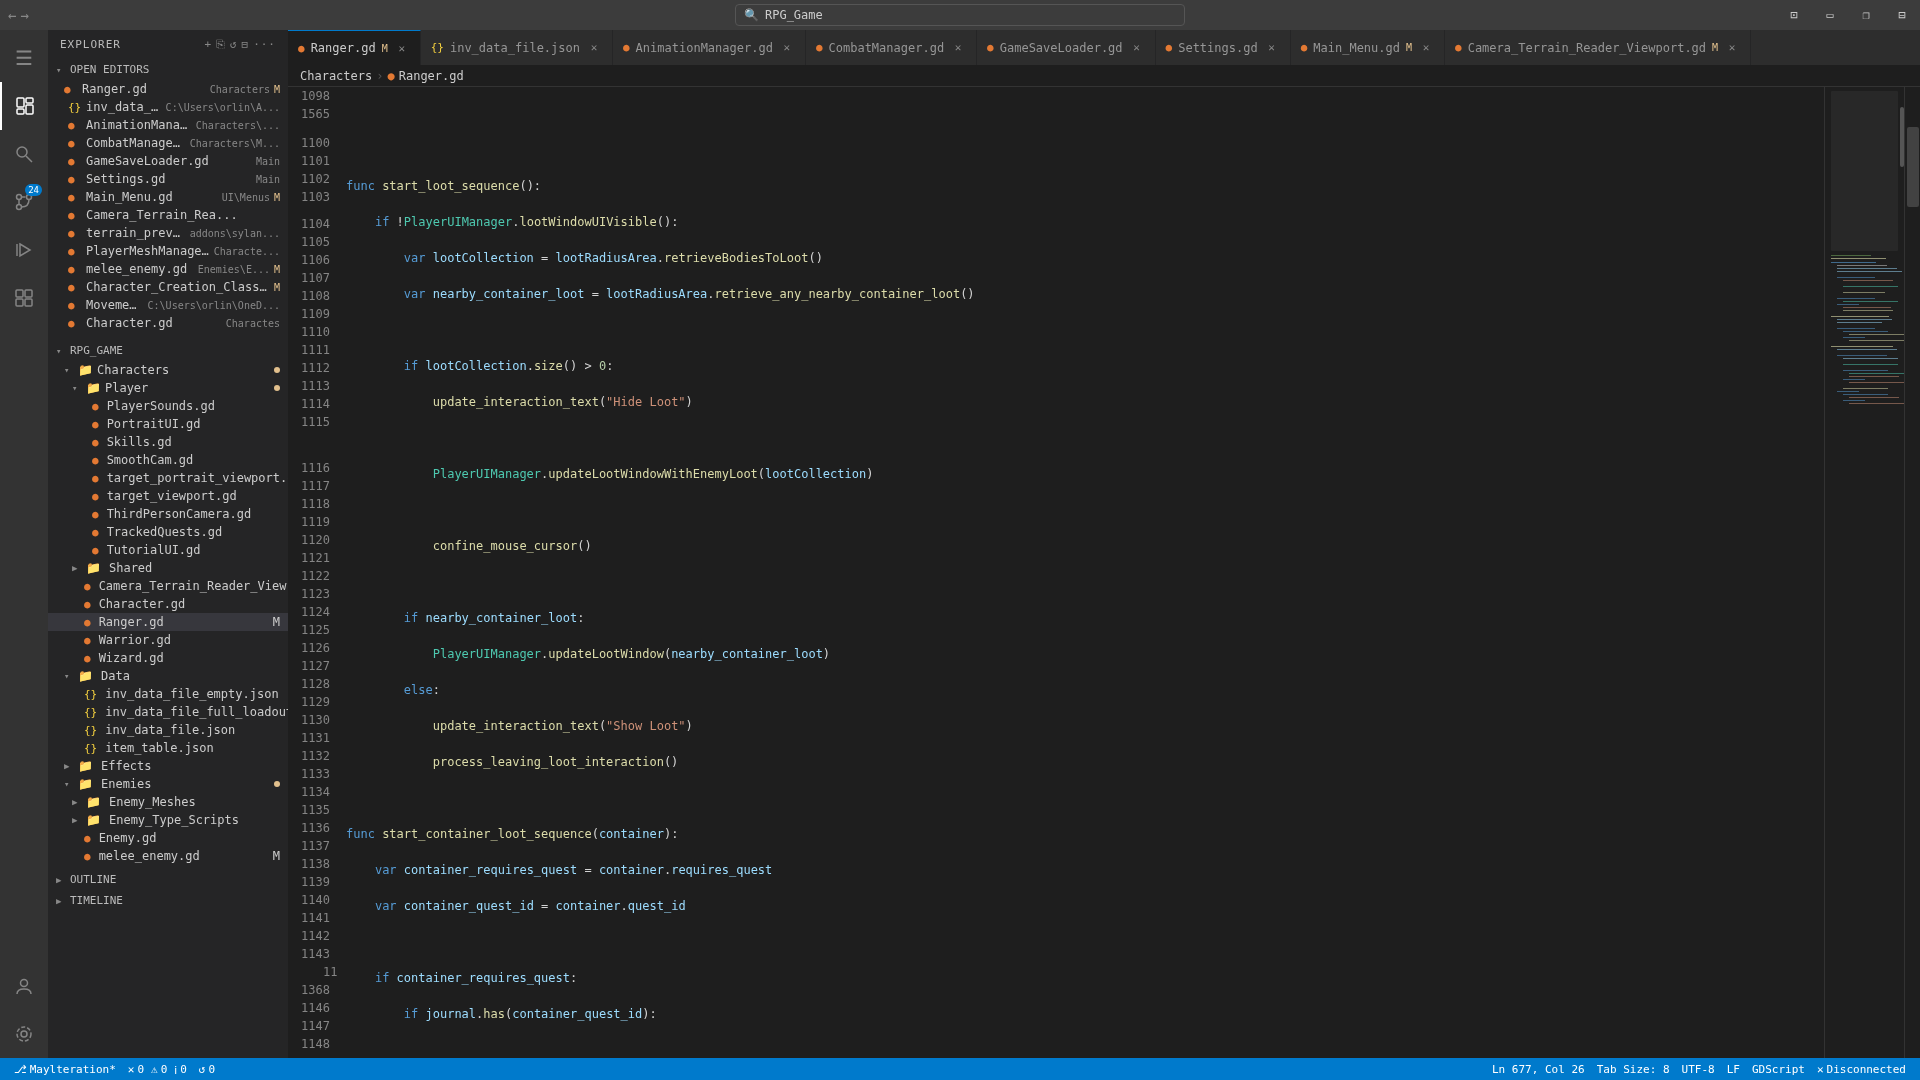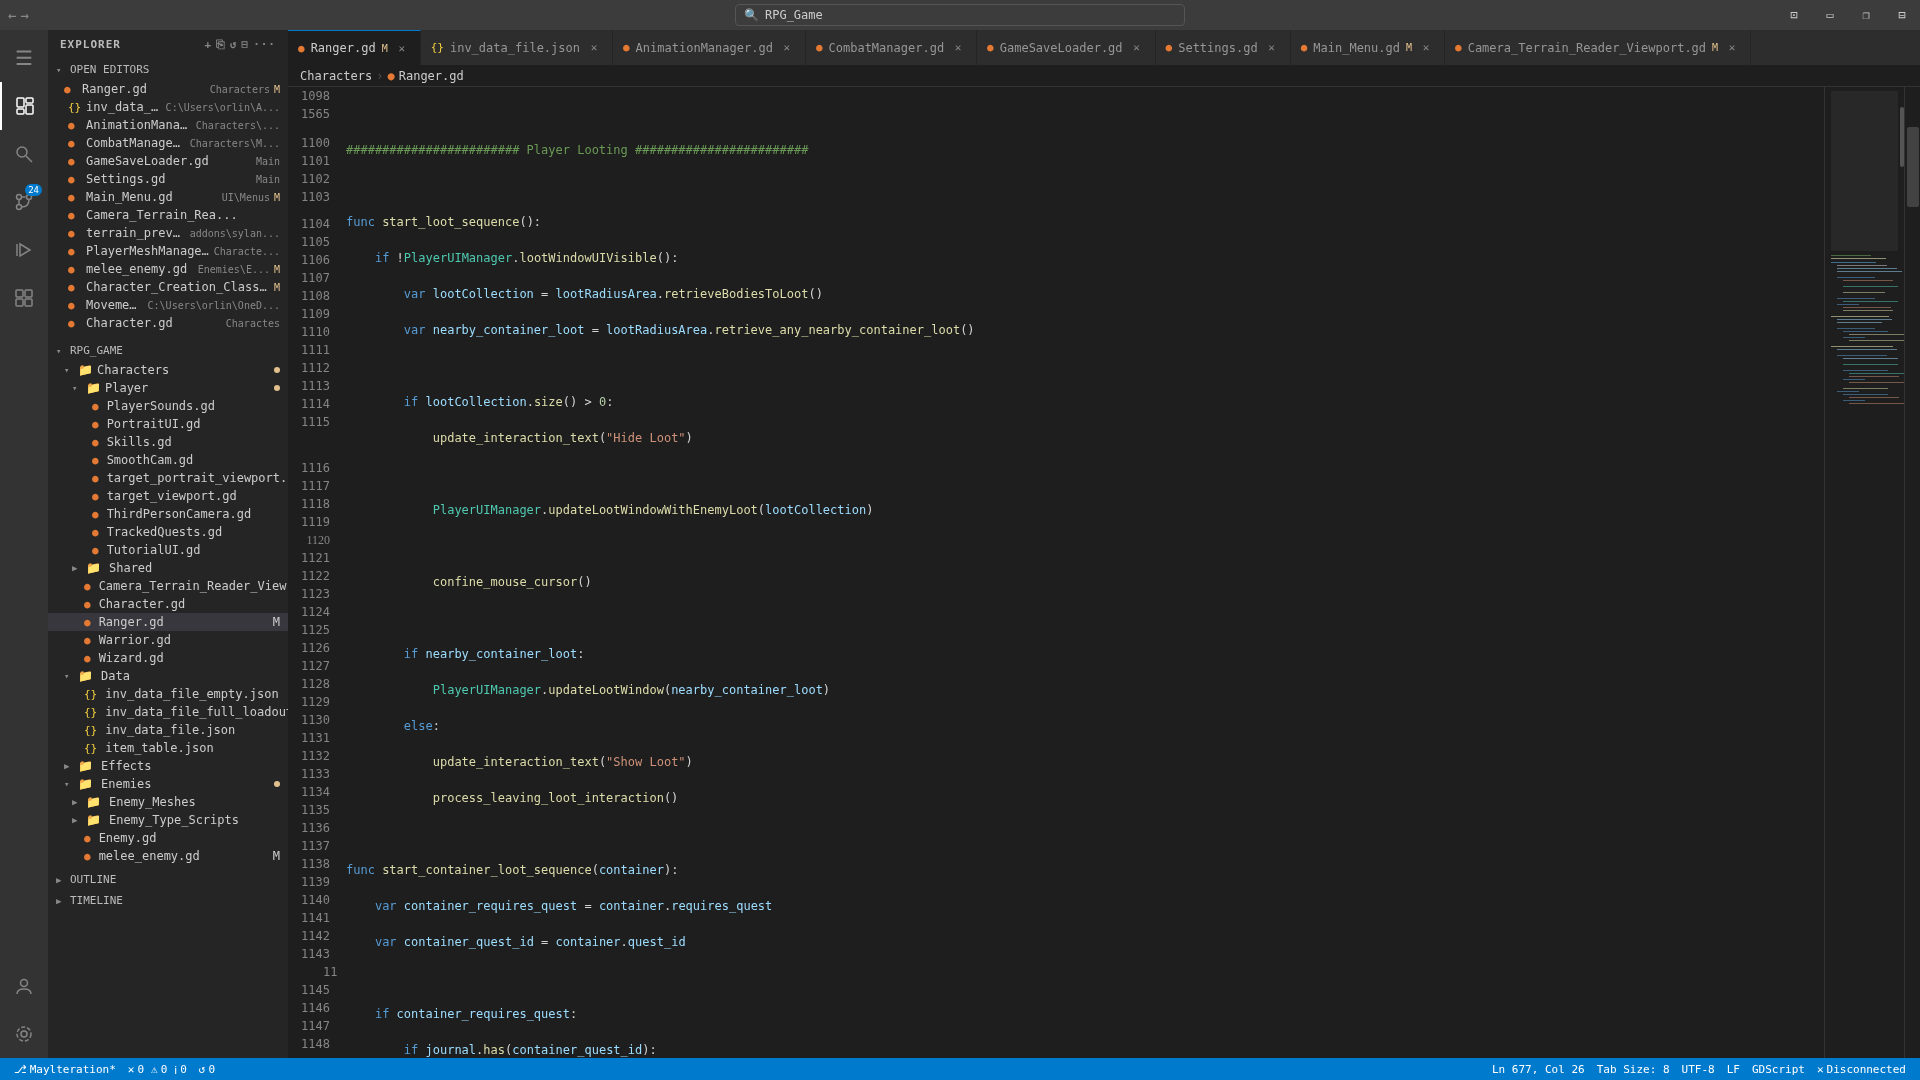--- a/index.html
+++ b/index.html
@@ -86,21 +86,21 @@
       width: 240px;
       background: #252526;
       display: flex;
       flex-direction: column;
       flex-shrink: 0;
       overflow: hidden;
     }
     #sidebar-header {
       padding: 8px 12px;
       font-size: 11px;
-      font-weight: bold;
+      font-weight: normal;
       color: #bbbbbb;
       letter-spacing: 1px;
       display: flex;
       align-items: center;
       justify-content: space-between;
     }
     #sidebar-header .header-icons { display: flex; gap: 4px; color: #888; }
     .section-header {
       padding: 4px 8px;
       font-size: 11px;
@@ -730,21 +730,21 @@
           <div style="line-height:18px;">1110</div>
           <div style="line-height:18px;">1111</div>
           <div style="line-height:18px;">1112</div>
           <div style="line-height:18px;">1113</div>
           <div style="line-height:18px;">1114</div>
           <div style="line-height:18px;">1115</div>
           <div style="line-height:18px;margin-top:28px;">1116</div>
           <div style="line-height:18px;">1117</div>
           <div style="line-height:18px;">1118</div>
           <div style="line-height:18px;">1119</div>
-          <div style="line-height:18px;font-family:Liberation Serif, serif;">1120</div>
+          <div style="line-height:18px;">1120</div>
           <div style="line-height:18px;">1121</div>
           <div style="line-height:18px;">1122</div>
           <div style="line-height:18px;">1123</div>
           <div style="line-height:18px;">1124</div>
           <div style="line-height:18px;">1125</div>
           <div style="line-height:18px;">1126</div>
           <div style="line-height:18px;">1127</div>
           <div style="line-height:18px;">1128</div>
           <div style="line-height:18px;">1129</div>
           <div style="line-height:18px;">1130</div>
@@ -755,28 +755,27 @@
           <div style="line-height:18px;">1135</div>
           <div style="line-height:18px;">1136</div>
           <div style="line-height:18px;">1137</div>
           <div style="line-height:18px;">1138</div>
           <div style="line-height:18px;">1139</div>
           <div style="line-height:18px;">1140</div>
           <div style="line-height:18px;">1141</div>
           <div style="line-height:18px;">1142</div>
           <div style="line-height:18px;">1143</div>
           <div style="line-height:18px;margin-left:27px;">1144</div>
-          <div style="line-height:18px;">1145</div>
+          <div style="line-height:18px;">1368</div>
           <div style="line-height:18px;">1146</div>
           <div style="line-height:18px;">1147</div>
           <div style="line-height:18px;">1148</div>
         </div>
         <div id="code-content">
 <div class="code-line">&nbsp;</div>
-<div class="code-line"><span class="cm">######################## Player Looting ########################</span></div>
 <div class="code-line">&nbsp;</div>
 <div class="code-line"><span class="kw">func </span><span class="fn">start_loot_sequence</span><span class="punc">():</span></div>
 <div class="code-line">&nbsp;&nbsp;&nbsp;&nbsp;<span class="kw">if </span><span class="punc">!</span><span class="cls">PlayerUIManager</span><span class="punc">.</span><span class="fn">lootWindowUIVisible</span><span class="punc">():</span></div>
 <div class="code-line">&nbsp;&nbsp;&nbsp;&nbsp;&nbsp;&nbsp;&nbsp;&nbsp;<span class="kw">var </span><span class="var">lootCollection</span><span class="punc"> = </span><span class="var">lootRadiusArea</span><span class="punc">.</span><span class="fn">retrieveBodiesToLoot</span><span class="punc">()</span></div>
 <div class="code-line">&nbsp;&nbsp;&nbsp;&nbsp;&nbsp;&nbsp;&nbsp;&nbsp;<span class="kw">var </span><span class="var">nearby_container_loot</span><span class="punc"> = </span><span class="var">lootRadiusArea</span><span class="punc">.</span><span class="fn">retrieve_any_nearby_container_loot</span><span class="punc">()</span></div>
 <div class="code-line">&nbsp;</div>
 <div class="code-line">&nbsp;&nbsp;&nbsp;&nbsp;&nbsp;&nbsp;&nbsp;&nbsp;<span class="kw">if </span><span class="var">lootCollection</span><span class="punc">.</span><span class="fn">size</span><span class="punc">() &gt; </span><span class="num">0</span><span class="punc">:</span></div>
 <div class="code-line">&nbsp;&nbsp;&nbsp;&nbsp;&nbsp;&nbsp;&nbsp;&nbsp;&nbsp;&nbsp;&nbsp;&nbsp;<span class="fn">update_interaction_text</span><span class="punc">(</span><span class="str">"Hide Loot"</span><span class="punc">)</span></div>
 <div class="code-line">&nbsp;</div>
 <div class="code-line">&nbsp;&nbsp;&nbsp;&nbsp;&nbsp;&nbsp;&nbsp;&nbsp;&nbsp;&nbsp;&nbsp;&nbsp;<span class="cls">PlayerUIManager</span><span class="punc">.</span><span class="fn">updateLootWindowWithEnemyLoot</span><span class="punc">(</span><span class="var">lootCollection</span><span class="punc">)</span></div>

